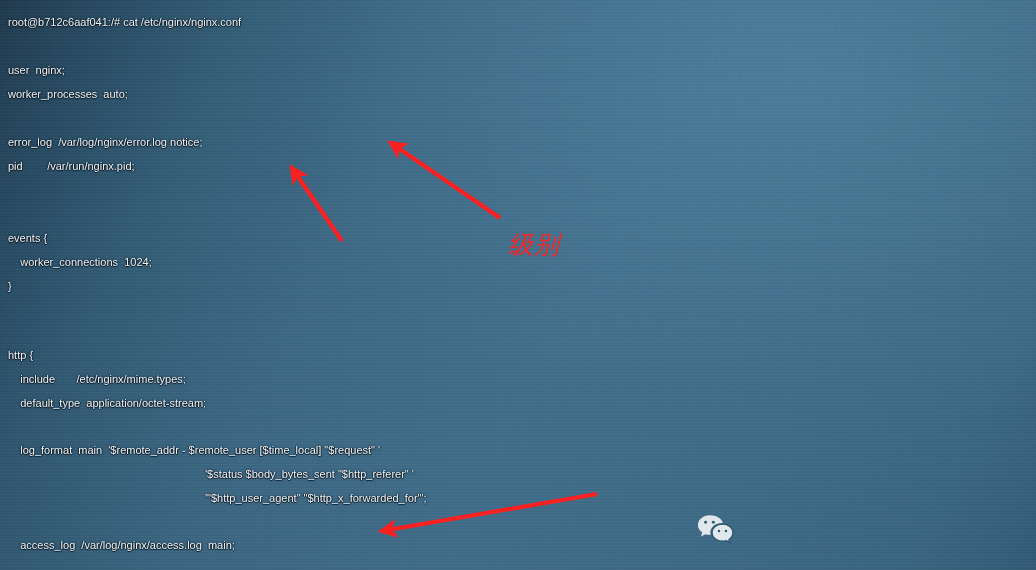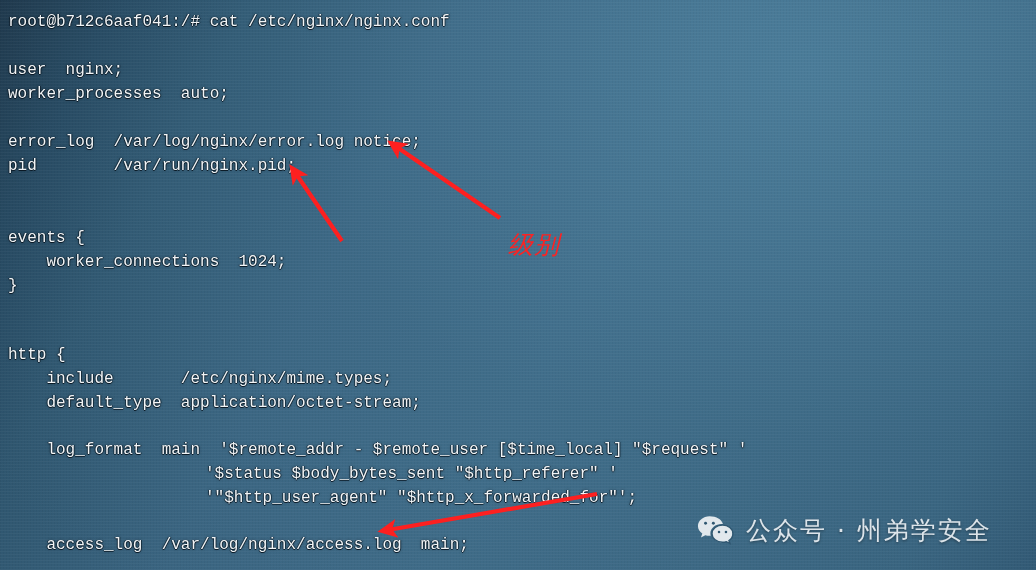--- a/index.html
+++ b/index.html
@@ -49,22 +49,22 @@
   }
 
   
   .term {
     position: absolute;
     left: 0;
     top: 0;
     width: 944px;
     height: 570px;
     z-index: 3;
-    font-family: Liberation Mono, monospace;
-    font-size: 16px;
+    font-family: Liberation Sans, sans-serif;
+    font-size: 11px;
     line-height: 24.6px;
     color: #f2f5f7;
     white-space: pre;
     text-shadow:
       0 1px 0 rgba(6,18,28,0.85),
       1px 0 0 rgba(6,18,28,0.55),
       -1px 0 0 rgba(6,18,28,0.55),
       0 0 3px rgba(6,18,28,0.55);
   }
 
@@ -148,16 +148,15 @@
         <circle cx="8.9" cy="8.7" r="1.55" fill="#2e5670"></circle>
         <circle cx="17.2" cy="8.7" r="1.55" fill="#2e5670"></circle>
 
         <path d="M27.0 10.6c-6.2 0-11.25 4.12-11.25 9.2 0 5.08 5.05 9.2 11.25 9.2
                  1.4 0 2.74-0.2 3.98-0.58l3.95 2.05-1.18-3.4c2.55-1.7 4.2-4.3 4.2-7.27
                  0-5.08-5.05-9.2-10.95-9.2z" fill="#eef2f5" stroke="#2e5670" stroke-width="1.5"></path>
         <circle cx="23.2" cy="18.1" r="1.35" fill="#2e5670"></circle>
         <circle cx="30.6" cy="18.1" r="1.35" fill="#2e5670"></circle>
       </svg>
     </span>
-    <span>公众号 · 州弟学安全</span>
   </div>
 
 </div>
 
 </body></html>

